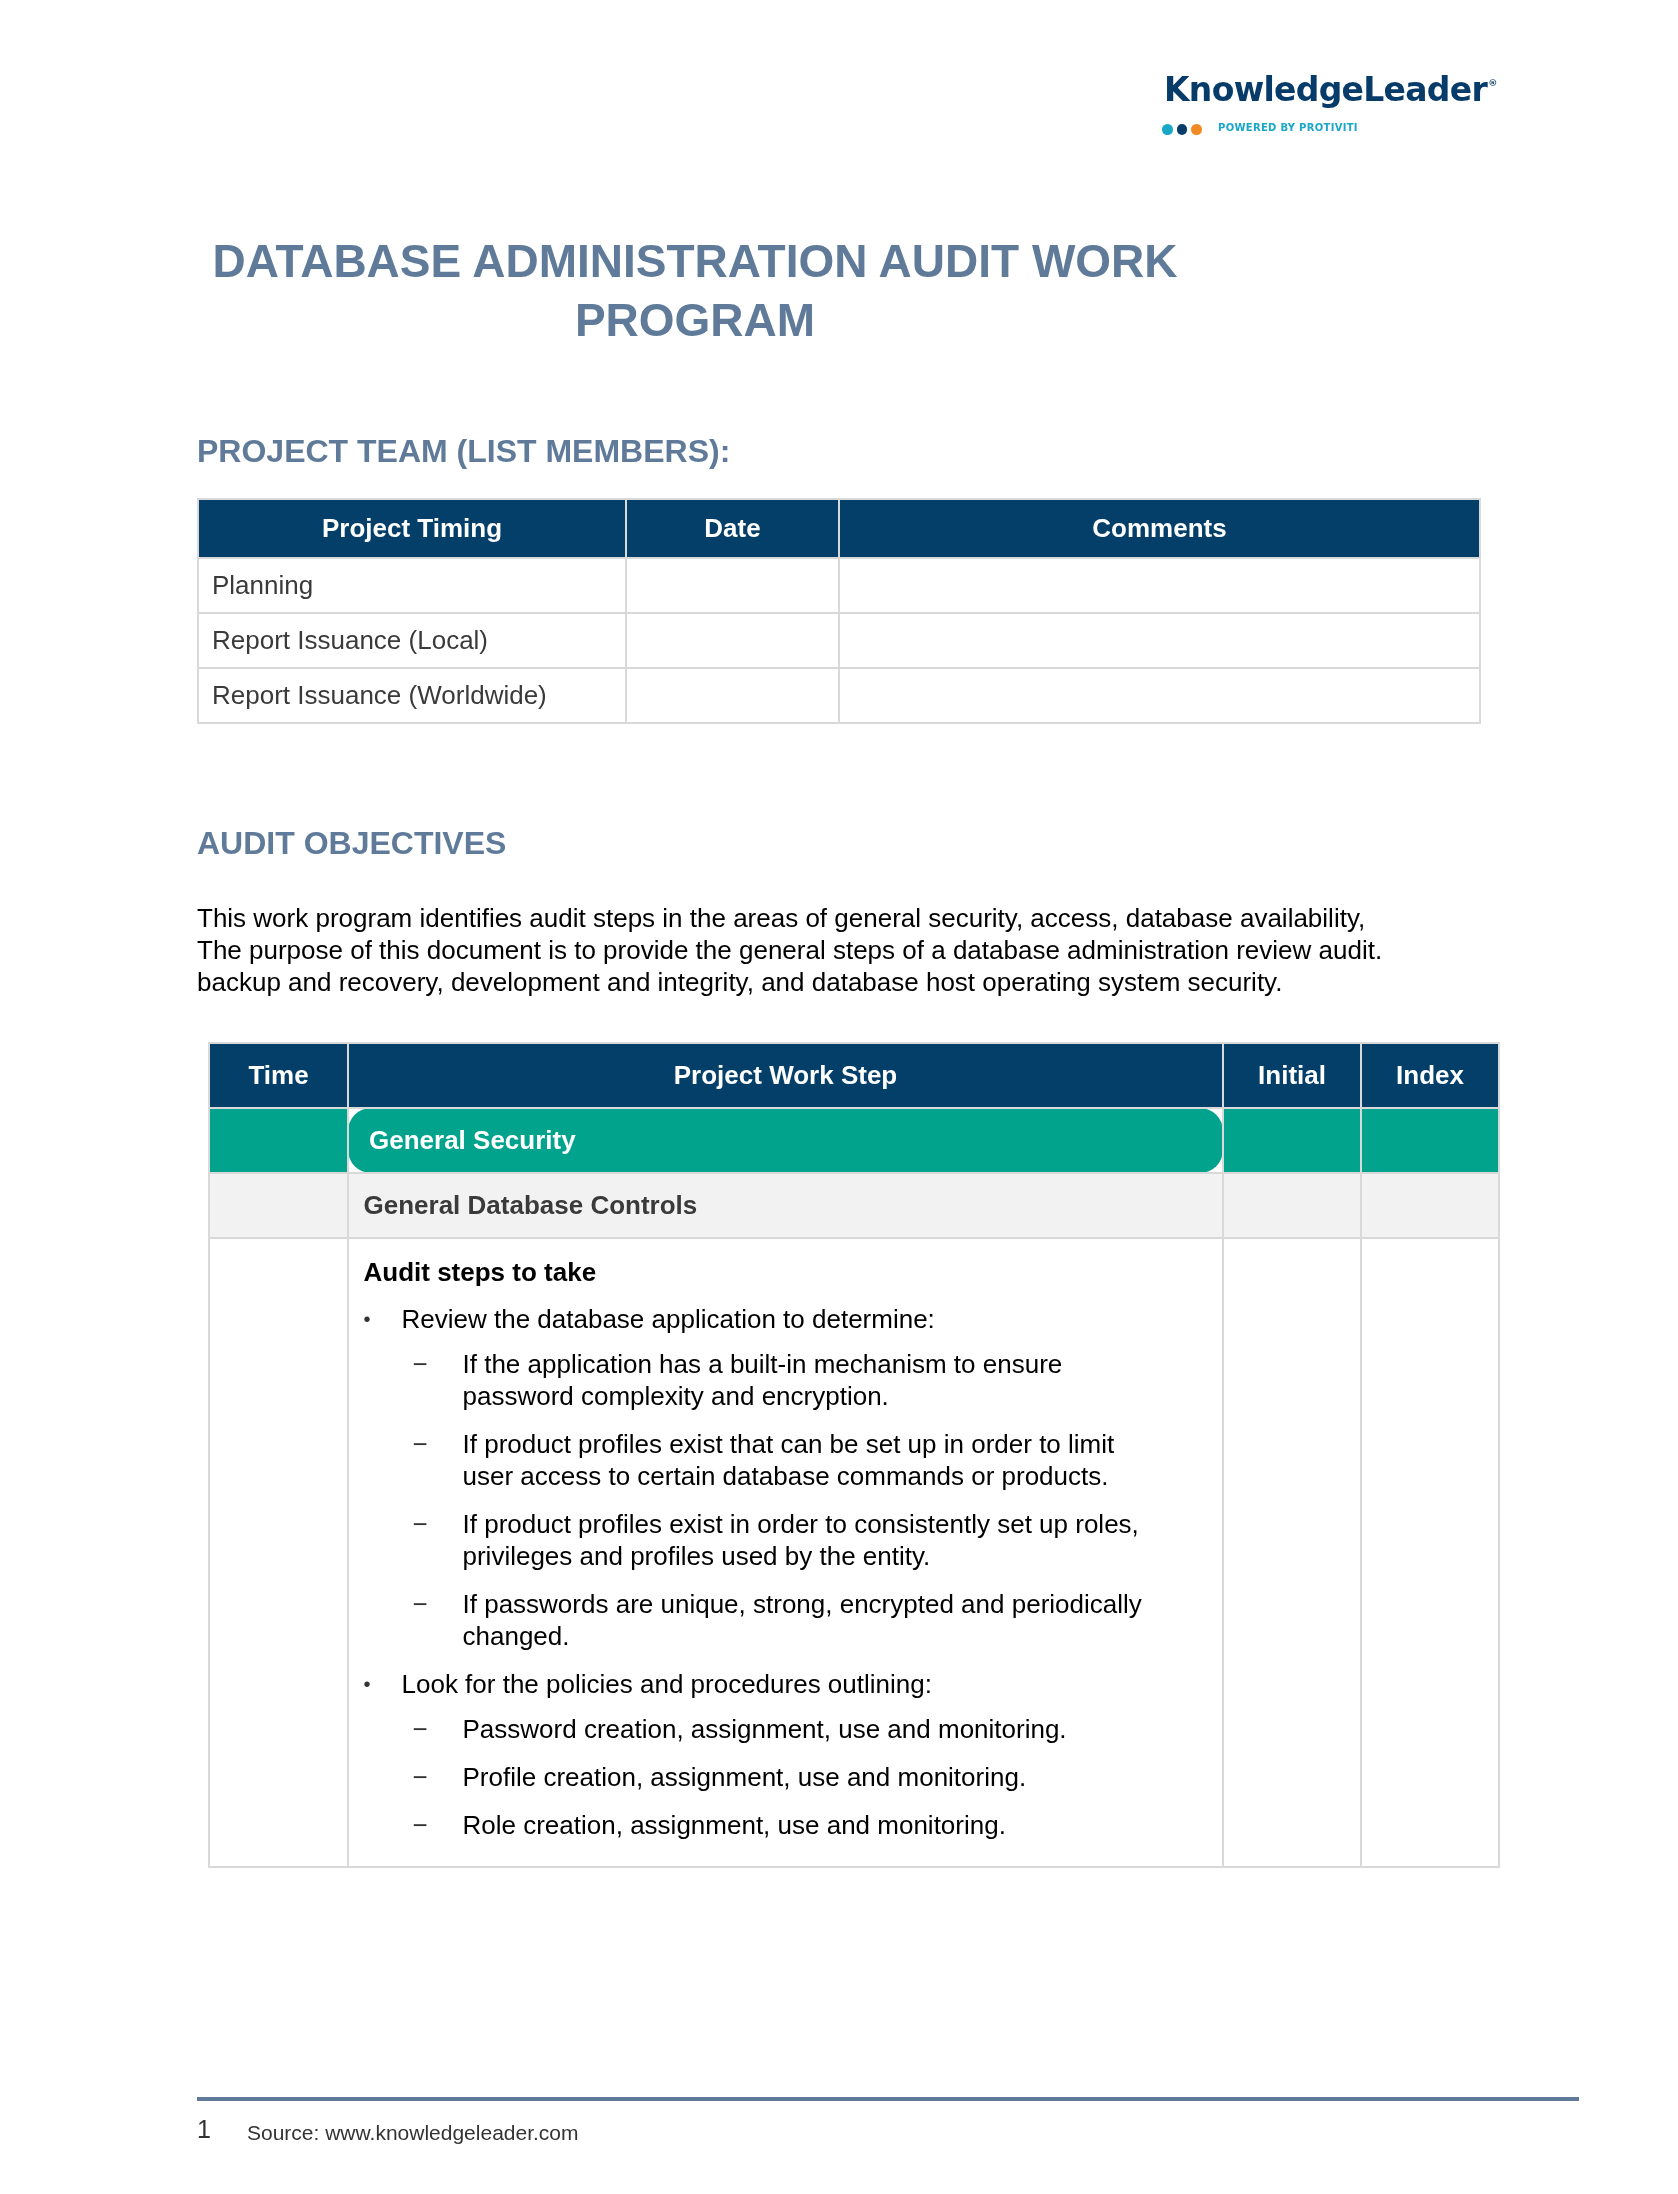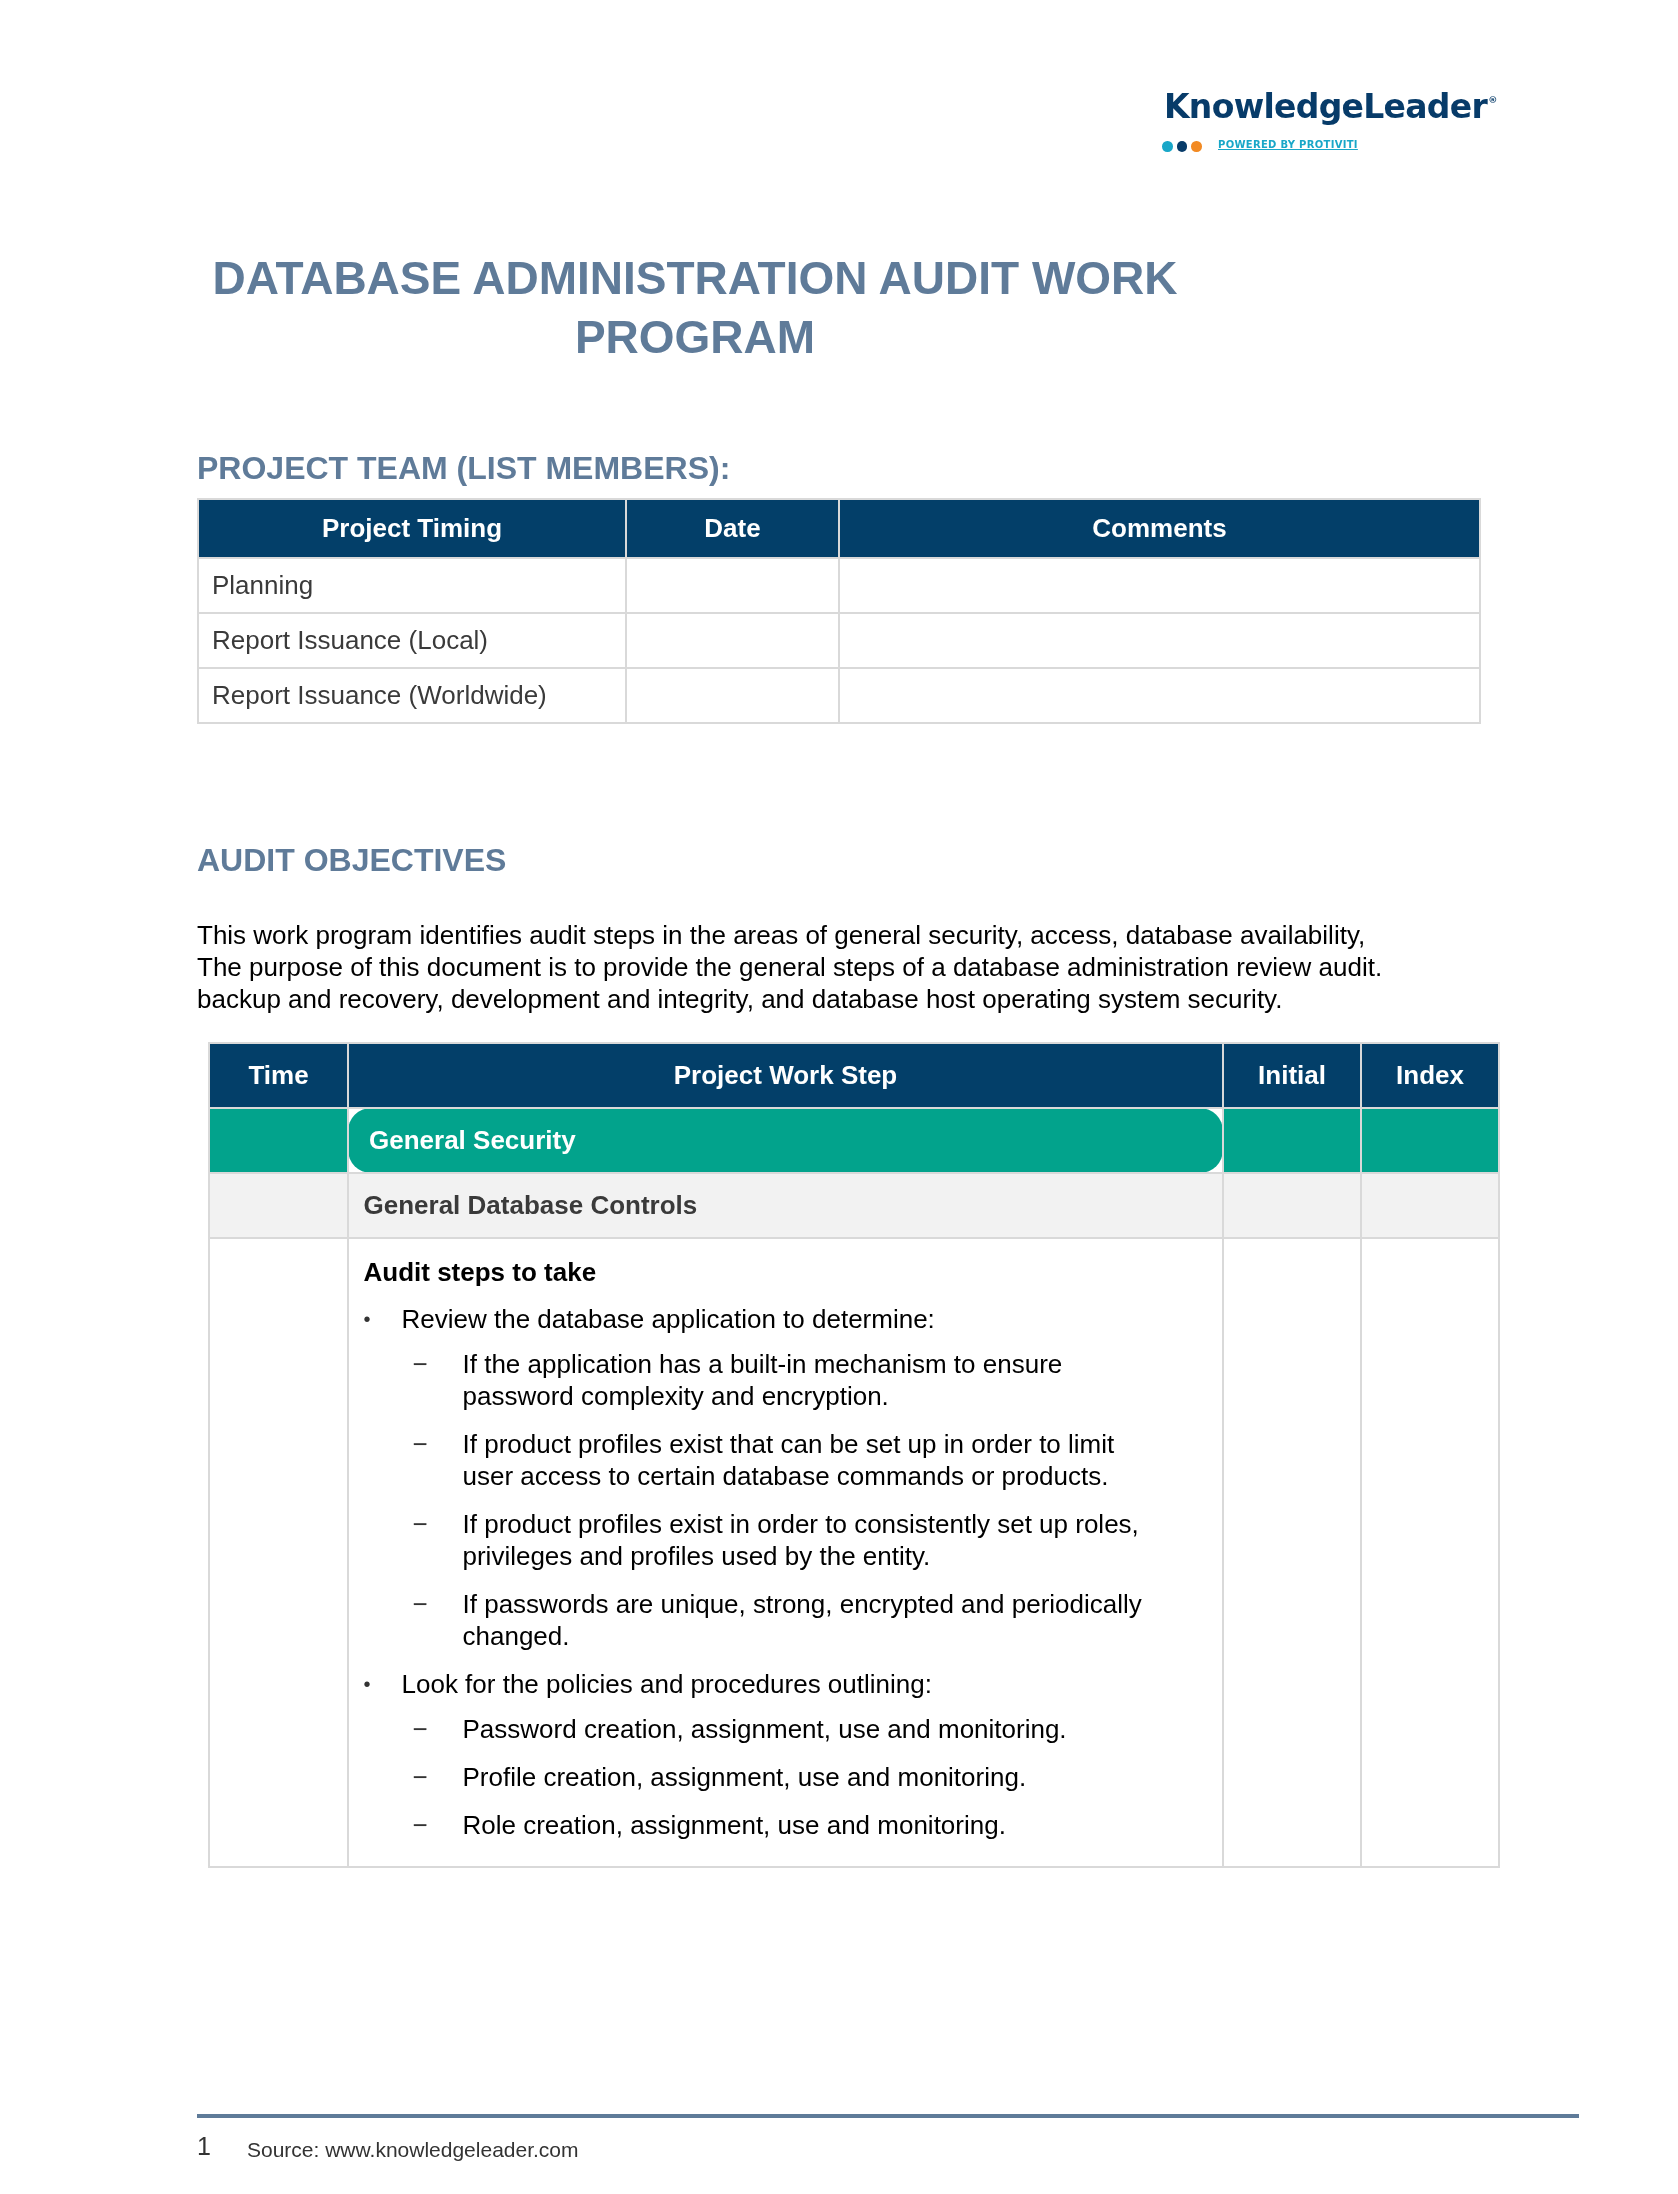--- a/index.html
+++ b/index.html
@@ -1,27 +1,27 @@
 <!DOCTYPE html>
 <html style="font-size:10.5px"><head>
 <meta charset="utf-8">
 <style>
   html, body { margin:0; padding:0; background:#ffffff; }
   body { width:1678px; height:2194px; position:relative; overflow:hidden;
          font-family:"Liberation Sans", sans-serif; color:#1a1a1a; }
-  .abs { position:absolute;margin-top:17px; }
+  .abs { position:absolute; }
 
   
   .logo-main { left:1164px; top:70px; font-family:"DejaVu Sans", sans-serif; font-weight:bold;
                font-size:33px; letter-spacing:-0.7px; color:#073b69; white-space:nowrap; }
   .logo-reg { font-size:9.2px; vertical-align:top; position:relative; top:6.6px; margin-left:1.3px; }
   .logo-dots { left:1162px; top:124px; display:flex; gap:4px; }
   .dot { width:10.5px; height:10.5px; border-radius:50%; }
   .logo-sub { left:1218px; top:122px; font-family:"DejaVu Sans", sans-serif; font-weight:bold;
-              font-size:10px; letter-spacing:0.3px; color:#19a7c8; white-space:nowrap;text-decoration:underline; }
+              font-size:10px; letter-spacing:0.3px; color:#19a7c8; white-space:nowrap; }
 
   
   .title { left:0; width:1390px; top:232px; text-align:center; font-weight:bold;
            font-size:46px; line-height:59px; color:#5f7b99; }
 
   .h2 { font-weight:bold; font-size:32px; color:#5f7b99; white-space:nowrap; }
 
   
   table { border-collapse:collapse; position:absolute; table-layout:fixed; }
   td, th { border:2px solid #d9d9d9; padding:0; }

